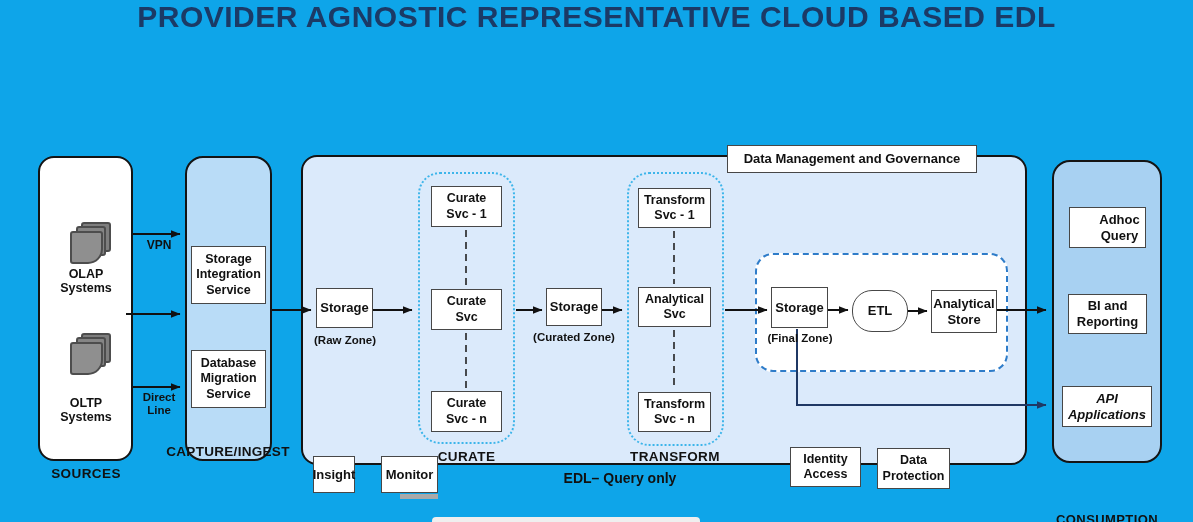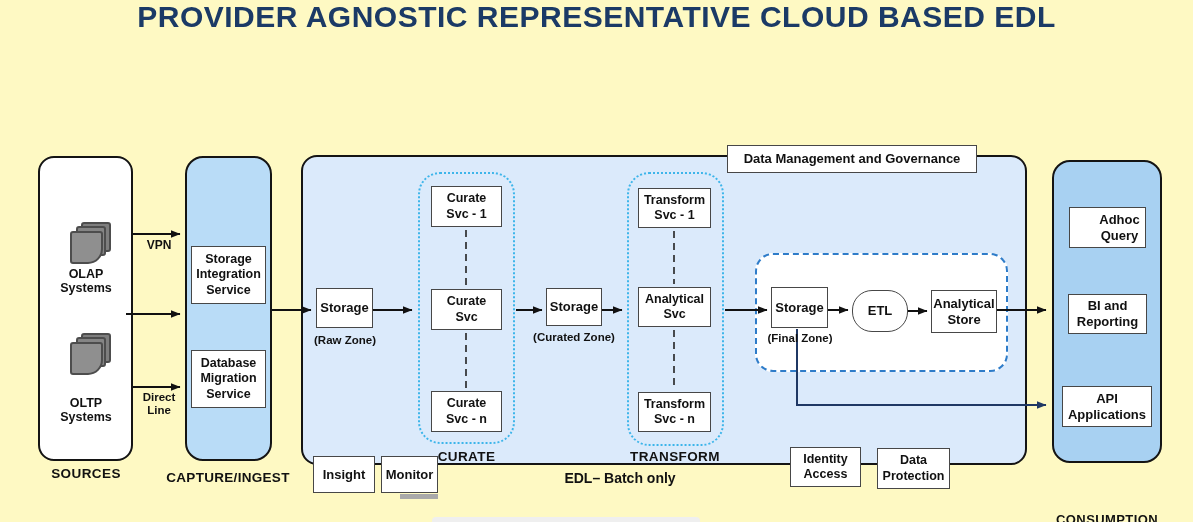--- a/index.html
+++ b/index.html
@@ -3,21 +3,21 @@
 <meta charset="utf-8">
 <style>
   :root{
     --title:#1b3a66; --edl-fill:#dbeafb; --capture-fill:#b9dcf7;
     --consumption-fill:#a8d1f2; --curate-border:#3db5ea; --final-border:#2e7cc9;
     --navy-line:#1f3864;
   }
   html,body{margin:0;padding:0;background:#ffffff;}
   #stage{
     position:relative; width:1193px; height:522px; overflow:hidden;
-    background:#fef9c3;
+    background:#0ea5e9;
     font-family:"Liberation Sans","DejaVu Sans",sans-serif;
     color:#111;
   }
   .abs{position:absolute;}
   .title{
     left:0; top:17; width:1193px; text-align:center;
     font-size:30px; font-weight:bold; letter-spacing:0.5px;
     color:var(--title);
   }
   .col{border:2px solid #141414; box-sizing:border-box;}
@@ -72,21 +72,21 @@
   <div class="abs lbl" style="left:136px; top:391px; width:46px; font-size:11.5px;">Direct
 Line</div>
 
   <div class="abs col" style="left:185px; top:156px; width:87px; height:305px; border-radius:18px; background:var(--capture-fill); z-index:1;"></div>
   <div class="abs wbox" style="left:191px; top:246px; width:75px; height:58px;">Storage
 Integration
 Service</div>
   <div class="abs wbox" style="left:191px; top:350px; width:75px; height:58px;">Database
 Migration
 Service</div>
-  <div class="abs lbl" style="left:154px; top:470px; width:148px; font-size:13.5px; letter-spacing:0.3px;">CAPTURE/INGEST</div>
+  <div class="abs lbl" style="left:154px; top:444px; width:148px; font-size:13.5px; letter-spacing:0.3px;">CAPTURE/INGEST</div>
 
   <div class="abs col" style="left:301px; top:155px; width:726px; height:310px; border-radius:16px; background:var(--edl-fill); z-index:1;"></div>
   <div class="abs wbox" style="left:727px; top:145px; width:250px; height:28px; font-size:13px;">Data Management and Governance</div>
 
   <div class="abs wbox" style="left:316px; top:288px; width:57px; height:40px; font-size:13px;">Storage</div>
   <div class="abs lbl" style="left:306px; top:334px; width:78px; font-size:11.5px;">(Raw Zone)</div>
 
   <div class="abs zone-dotted" style="left:418px; top:172px; width:97px; height:272px;"></div>
   <div class="abs wbox" style="left:431px; top:186px; width:71px; height:41px;">Curate
 Svc - 1</div>
@@ -109,35 +109,35 @@
   <div class="abs lbl" style="left:616px; top:449px; width:118px; font-size:13.5px; letter-spacing:0.4px;">TRANSFORM</div>
 
   <div class="abs" style="left:755px; top:253px; width:253px; height:119px; border:2.5px dashed var(--final-border);
               border-radius:18px; background:#ffffff; box-sizing:border-box; z-index:2;"></div>
   <div class="abs wbox" style="left:771px; top:287px; width:57px; height:41px; font-size:13px;">Storage</div>
   <div class="abs lbl" style="left:752px; top:332px; width:96px; font-size:11.5px;">(Final Zone)</div>
   <div class="abs wbox" style="left:852px; top:290px; width:56px; height:42px; font-size:13px;border-radius:20px;">ETL</div>
   <div class="abs wbox" style="left:931px; top:290px; width:66px; height:43px; font-size:13px;">Analytical
 Store</div>
 
-  <div class="abs wbox" style="left:313px; top:456px; width:62px; height:37px; font-size:13px;">Insight</div>
+  <div class="abs wbox" style="left:313px; top:456px; width:42px; height:37px; font-size:13px;">Insight</div>
   <div class="abs wbox" style="left:381px; top:456px; width:57px; height:37px; font-size:13px;">Monitor</div>
   <div class="abs" style="left:400px; top:494px; width:38px; height:5px; background:#a9a9a9; z-index:5;"></div>
   <div class="abs wbox" style="left:790px; top:447px; width:71px; height:40px;">Identity
 Access</div>
   <div class="abs wbox" style="left:877px; top:448px; width:73px; height:41px;">Data
 Protection</div>
-  <div class="abs lbl" style="left:545px; top:470px; width:150px; font-size:14px;">EDL– Batch only</div>
+  <div class="abs lbl" style="left:545px; top:470px; width:150px; font-size:14px;">EDL– Query only</div>
 
   <div class="abs col" style="left:1052px; top:160px; width:110px; height:303px; border-radius:18px; background:var(--consumption-fill); z-index:1;"></div>
   <div class="abs wbox" style="left:1069px; top:207px; width:77px; height:41px; font-size:13px;padding-left:24px;">Adhoc
 Query</div>
   <div class="abs wbox" style="left:1068px; top:294px; width:79px; height:40px; font-size:13px;">BI and
 Reporting</div>
-  <div class="abs wbox" style="left:1062px; top:386px; width:90px; height:41px; font-size:13px;">API
+  <div class="abs wbox" style="left:1062px; top:386px; width:90px; height:41px; font-size:13px;font-style:italic;">API
 Applications</div>
   <div class="abs lbl" style="left:1040px; top:466px; width:134px; font-size:13px; letter-spacing:0.4px;margin-top:47px;">CONSUMPTION</div>
 
   <div class="abs" style="left:432px; top:517px; width:268px; height:5px; background:#efefef; border-radius:4px 4px 0 0;"></div>
 
   <svg class="abs svg-layer" width="1193" height="522" viewBox="0 0 1193 522">
     <defs>
       <marker id="mB" markerUnits="userSpaceOnUse" markerWidth="11" markerHeight="9" refX="9.5" refY="4" orient="auto">
         <path d="M0,0 L10,4 L0,8 Z" fill="#111"></path>
       </marker>

